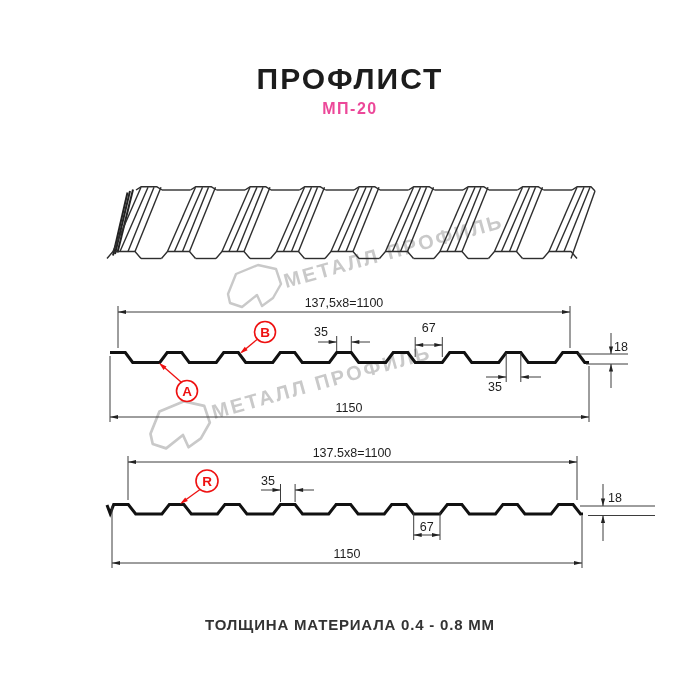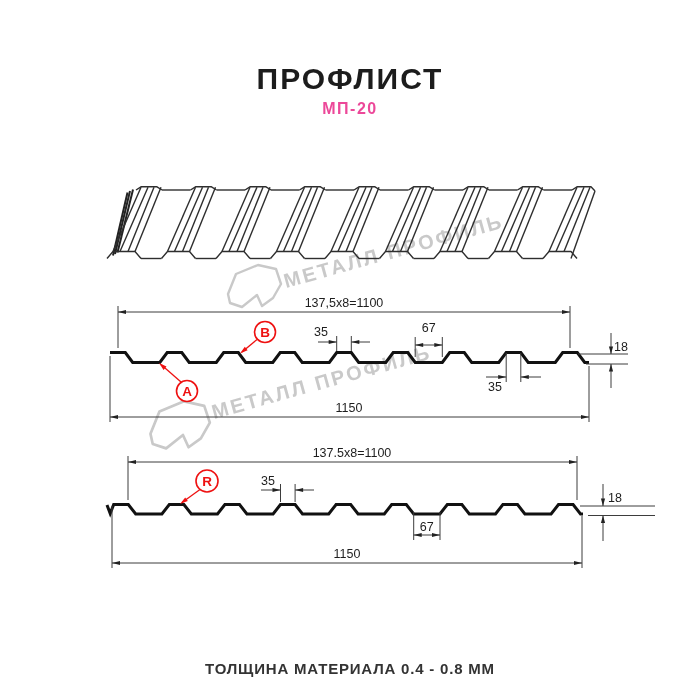--- a/index.html
+++ b/index.html
@@ -3,21 +3,21 @@
 <meta charset="utf-8">
 <style>
   html,body{margin:0;padding:0;background:#ffffff;}
   .canvas{position:relative;width:700px;height:700px;background:#ffffff;overflow:hidden;
           font-family:"Liberation Sans",sans-serif;}
   .title{position:absolute;top:62px;left:0;width:700px;text-align:center;
          font-size:30px;font-weight:bold;letter-spacing:2px;color:#1c1c1c;}
   .subtitle{position:absolute;top:100px;left:0;width:700px;text-align:center;
             font-size:16px;font-weight:600;letter-spacing:1.5px;color:#ec4899;}
   .caption{position:absolute;top:616px;left:0;width:700px;text-align:center;
-           font-size:15px;font-weight:600;letter-spacing:0.8px;color:#333;margin-top:44px;}
+           font-size:15px;font-weight:600;letter-spacing:0.8px;color:#333;}
   svg.draw{position:absolute;left:0;top:0;}
   .prof{fill:none;stroke:#111;stroke-width:3;stroke-linejoin:miter;}
   .thin{fill:none;stroke:#3d3d3d;stroke-width:1;}
   .sheetline{fill:none;stroke:#2e2e2e;stroke-width:1.4;stroke-linejoin:round;}
   .cutline{fill:none;stroke:#222;stroke-width:2;}
   .dimtxt{font-family:"Liberation Sans",sans-serif;font-size:12.5px;fill:#1e1e1e;}
   .arr{fill:#222;stroke:none;}
   .redln{fill:none;stroke:#ee1111;stroke-width:1.3;}
   .redcirc{fill:#fff;stroke:#ee1111;stroke-width:1.6;}
   .redtxt{font-family:"Liberation Sans",sans-serif;font-size:13.5px;font-weight:bold;fill:#ee1111;}

